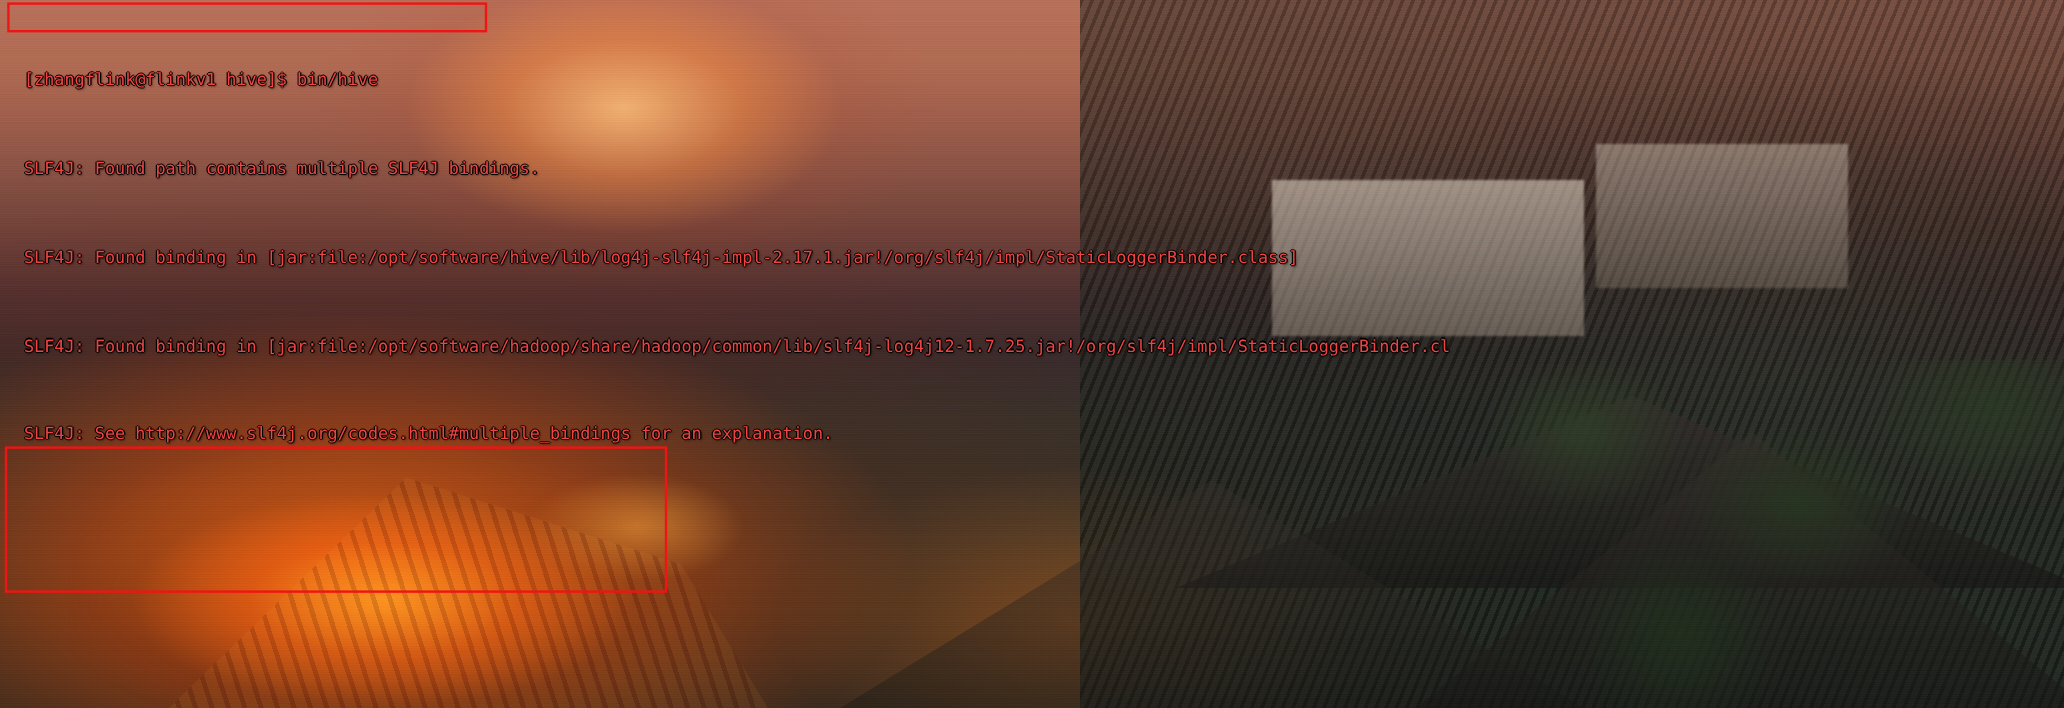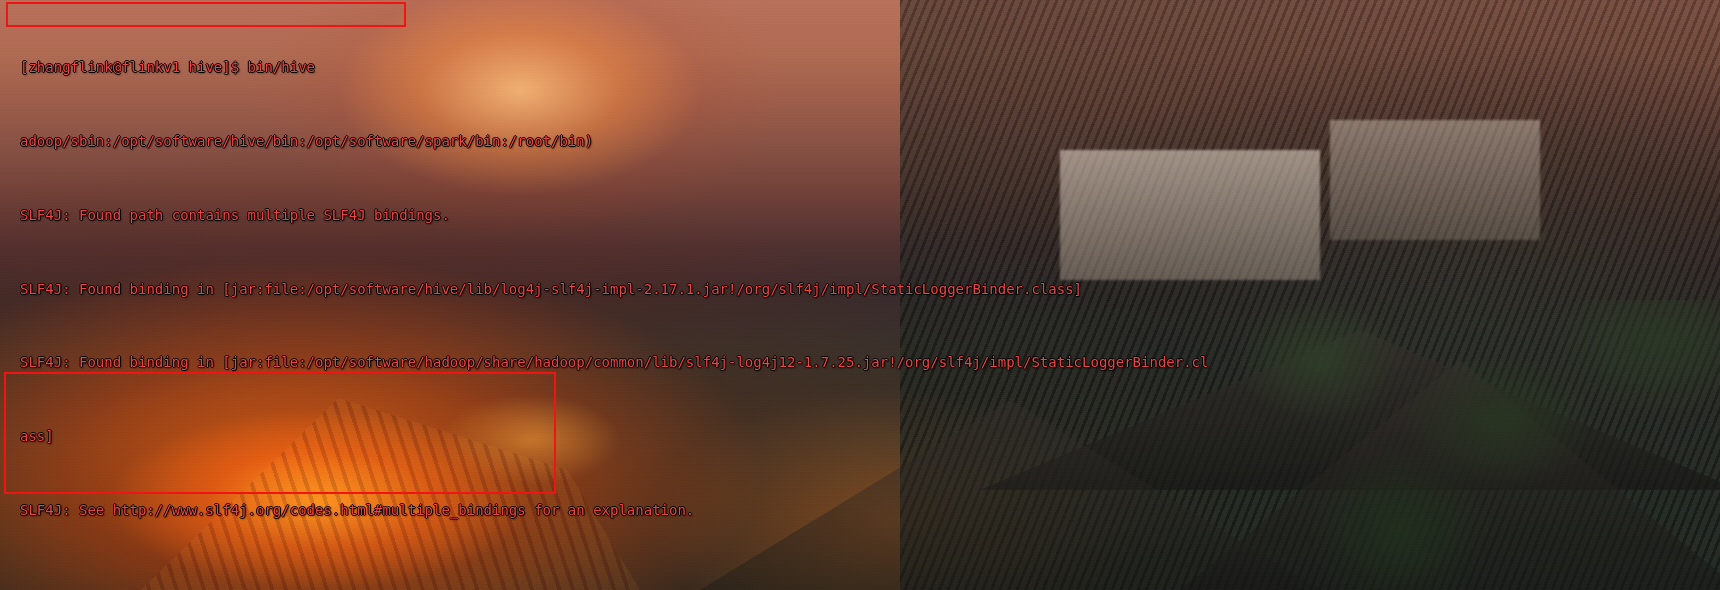--- a/index.html
+++ b/index.html
@@ -163,25 +163,23 @@
     <div class="roof-wedge wedge-b"></div>
     <div class="roof-wedge wedge-c"></div>
     <div class="foliage"></div>
     <div class="ember-glow"></div>
     <div class="log-streaks"></div>
     <div class="noise"></div>
   </div>
 
   <div class="terminal">
     <div class="line">[zhangflink@flinkv1 hive]$ bin/hive</div>
-    <div class="line">adoop/sbin:/opt/software/hive/bin:/opt/software/spark/bin:/root/bin)</div>
     <div class="line">SLF4J: Found path contains multiple SLF4J bindings.</div>
     <div class="line">SLF4J: Found binding in [jar:file:/opt/software/hive/lib/log4j-slf4j-impl-2.17.1.jar!/org/slf4j/impl/StaticLoggerBinder.class]</div>
     <div class="line">SLF4J: Found binding in [jar:file:/opt/software/hadoop/share/hadoop/common/lib/slf4j-log4j12-1.7.25.jar!/org/slf4j/impl/StaticLoggerBinder.cl</div>
-    <div class="line">ass]</div>
     <div class="line">SLF4J: See http://www.slf4j.org/codes.html#multiple_bindings for an explanation.</div>
     
     
     
     
     
     
     
     
     

